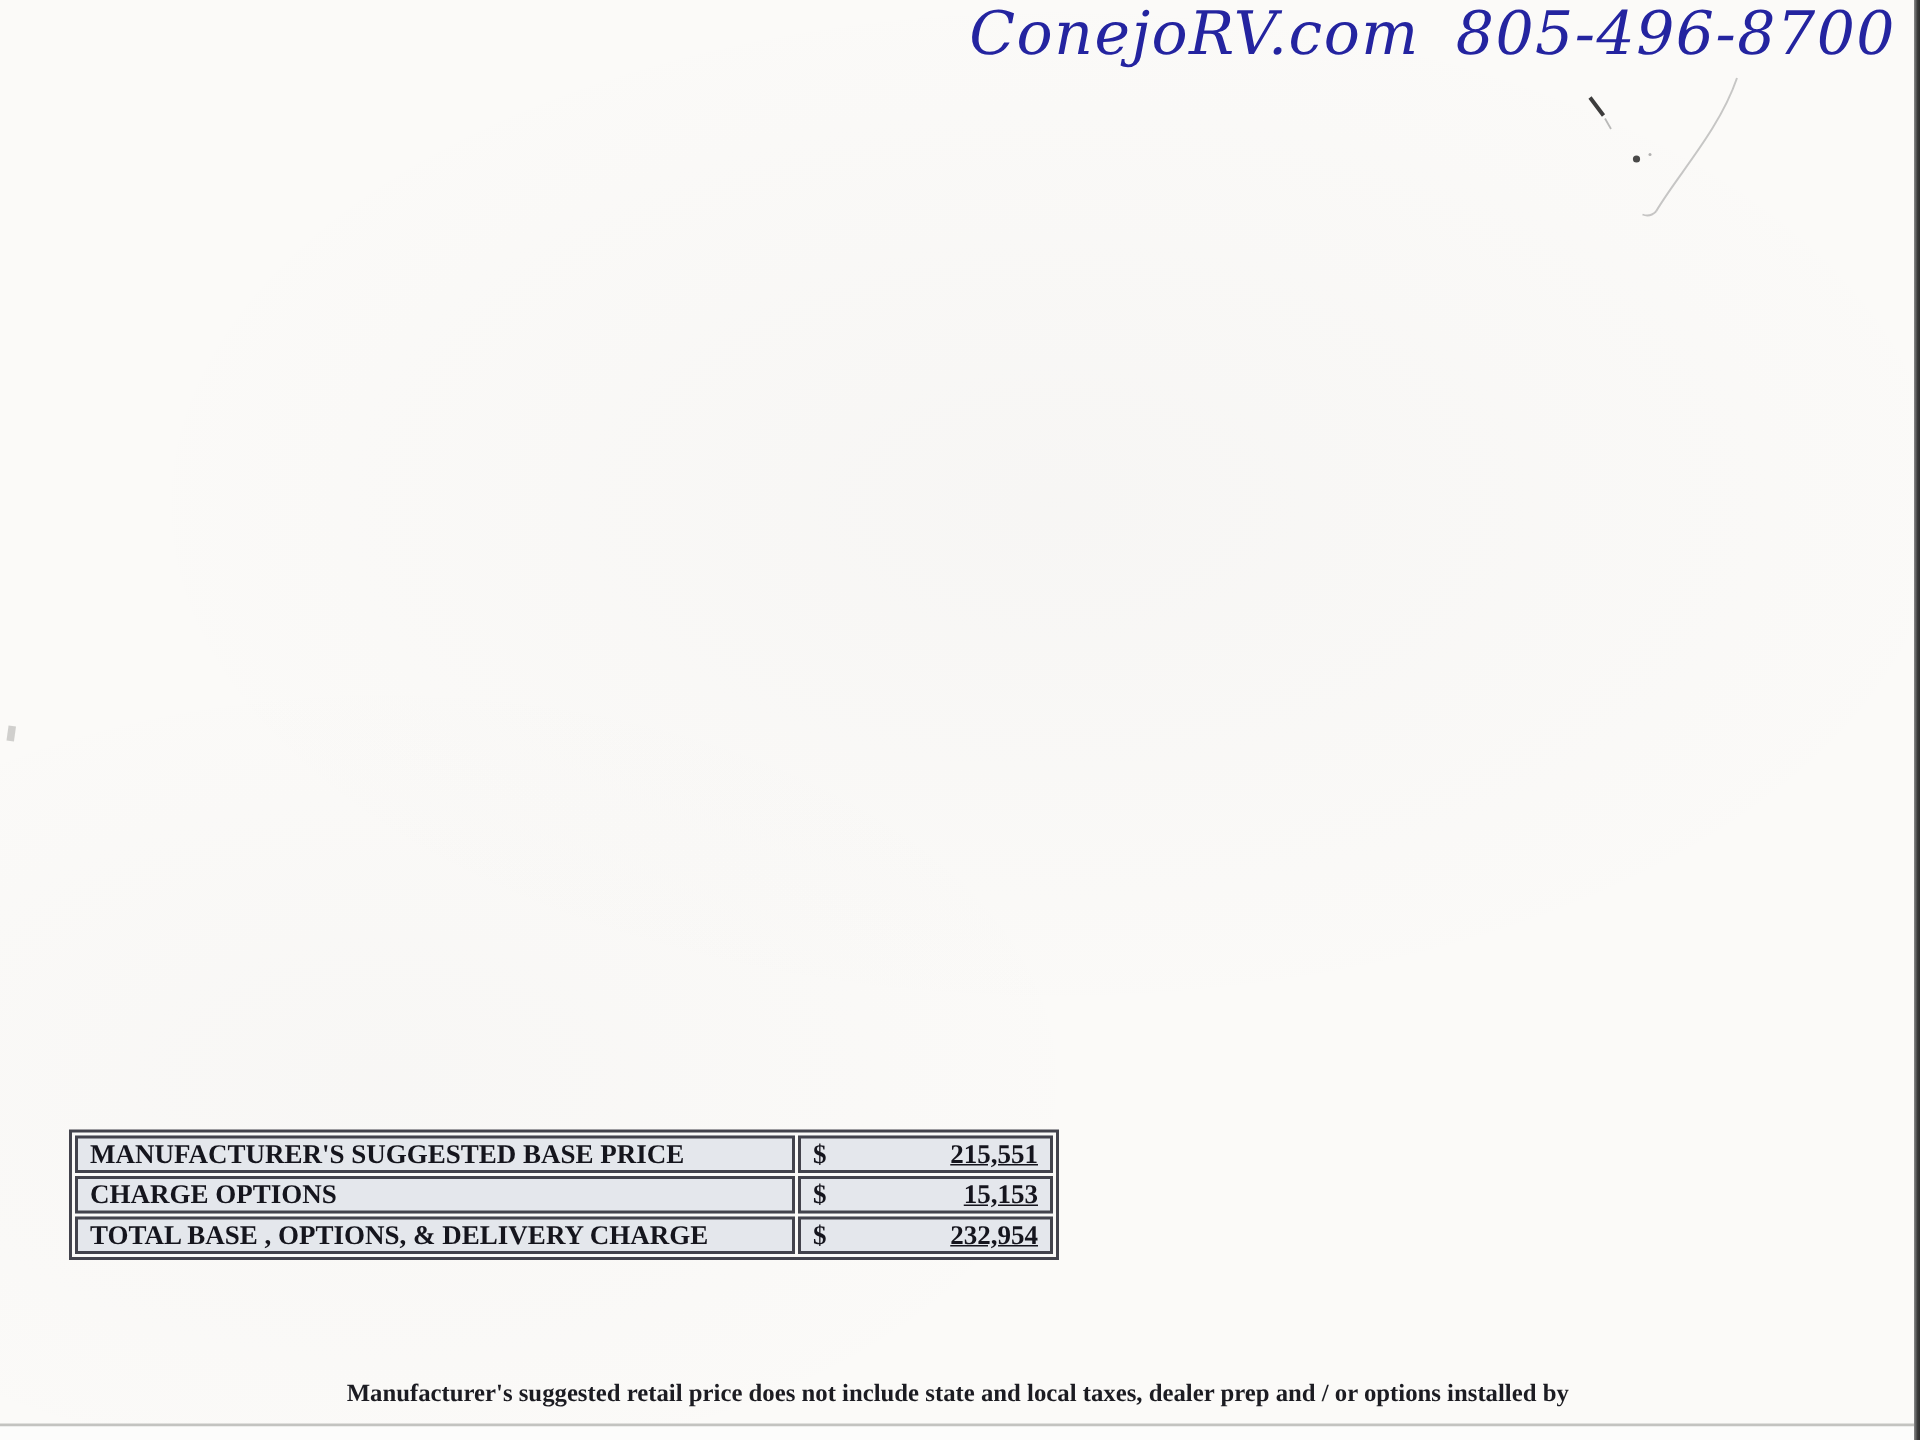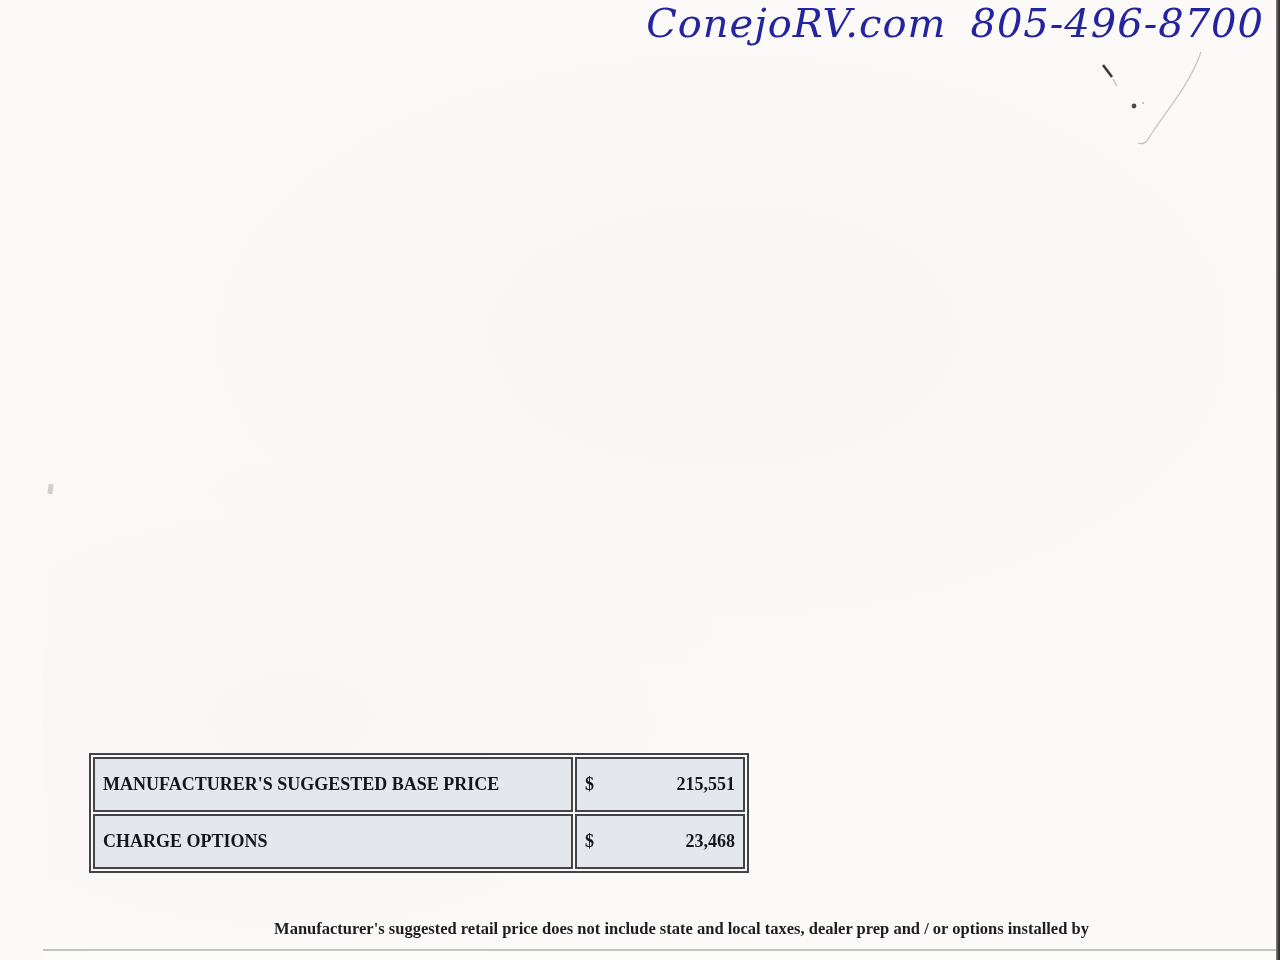--- a/index.html
+++ b/index.html
@@ -10,21 +10,20 @@
     background: #fbfaf8;
     font-family: "Liberation Serif", serif;
   }
   .paper {
     position: absolute;
     inset: 0;
     background:
       radial-gradient(ellipse 900px 500px at 55% 35%, rgba(120,120,130,0.03), transparent 70%),
       radial-gradient(ellipse 700px 400px at 20% 75%, rgba(120,120,130,0.025), transparent 70%),
       #fbfaf8;
-    margin-left: 43px;
   }
   
   .dealer-header {
     position: absolute;
     top: 0px;
     right: 16px;
     white-space: nowrap;
     color: #2424a0;
     font-family: "DejaVu Serif", "Liberation Serif", serif;
     font-style: italic;
@@ -43,27 +42,27 @@
     border: 2px solid #43434c;
   }
   table.price-table td {
     border: 2px solid #43434c;
     background: #e4e7ec;
     color: #15151d;
     font-family: "Liberation Serif", serif;
     font-weight: bold;
     font-size: 18px;
     height: 20px;
-    padding: 15px 8px;
+    padding: 0 8px;
     vertical-align: middle;
   }
   td.cell-label { width: 480px; }
   td.cell-amount { width: 170px; }
   .amount-wrap { display: flex; align-items: baseline; }
-  .amount-wrap .num { margin-left: auto; }
+  .amount-wrap .num { margin-left: auto; text-decoration: underline; }
   
   .disclaimer {
     position: absolute;
     top: 871px;
     left: 0;
     width: 1277px;
     text-align: center;
     font-family: "Liberation Serif", serif;
     font-weight: bold;
     font-size: 16.5px;
@@ -133,21 +132,30 @@
             <span class="cur">$</span>
             <span class="num">215,551</span>
           </div>
         </td>
       </tr>
       <tr>
         <td class="cell-label">CHARGE OPTIONS</td>
         <td class="cell-amount">
           <div class="amount-wrap">
             <span class="cur">$</span>
-            <span class="num">23,468</span>
+            <span class="num">15,153</span>
+          </div>
+        </td>
+      </tr>
+      <tr>
+        <td class="cell-label">TOTAL BASE , OPTIONS, &amp; DELIVERY CHARGE</td>
+        <td class="cell-amount">
+          <div class="amount-wrap">
+            <span class="cur">$</span>
+            <span class="num">232,954</span>
           </div>
         </td>
       </tr>
     </tbody>
   </table>
 
   <div class="disclaimer">
     <div>Manufacturer's suggested retail price does not include state and local taxes, dealer prep and / or options installed by</div>
     
   </div>

